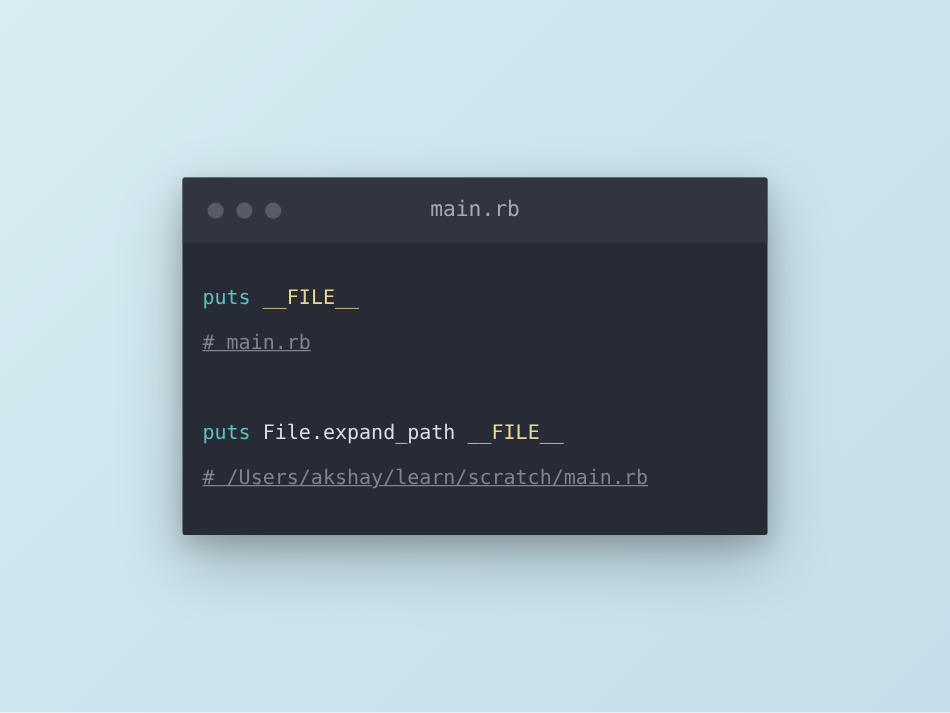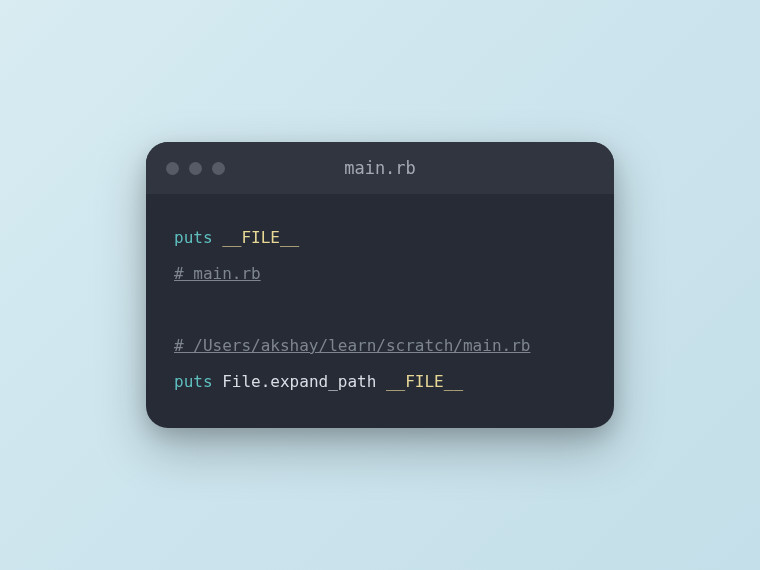--- a/index.html
+++ b/index.html
@@ -12,21 +12,21 @@
       height: 570px;
       background: linear-gradient(135deg, #d8ecf2 0%, #cce4ed 50%, #c4dfe9 100%);
       display: flex;
       align-items: center;
       justify-content: center;
       font-family: ui-monospace, "SF Mono", Menlo, Monaco, Consolas, monospace;
     }
     .editor-window {
       width: 468px;
       background: #262b36;
-      border-radius: 22px;
+      border-radius: 2px;
       box-shadow: 0 20px 50px rgba(0, 0, 0, 0.25), 0 8px 20px rgba(0, 0, 0, 0.15);
       overflow: hidden;
     }
     .title-bar {
       background: #30353f;
       height: 52px;
       display: flex;
       align-items: center;
       position: relative;
       padding: 0 20px;
@@ -46,21 +46,21 @@
       position: absolute;
       left: 0;
       right: 0;
       text-align: center;
       color: #a4aab5;
       font-size: 17px;
       font-weight: 400;
       pointer-events: none;
     }
     .code-area {
-      padding: 32px 28px 34px 28px;
+      padding: 32px 28px 34px 16px;
       font-size: 16px;
       line-height: 1.5;
     }
     .code-line {
       margin-bottom: 12px;
       white-space: pre;
     }
     .code-line:last-child {
       margin-bottom: 0;
     }
@@ -97,16 +97,16 @@
       <div class="traffic-light"></div>
       <div class="traffic-light"></div>
       <div class="traffic-light"></div>
     </div>
     <div class="title">main.rb</div>
   </div>
   <div class="code-area">
     <div class="code-line"><span class="tok-keyword">puts</span> <span class="tok-const">__FILE__</span></div>
     <div class="code-line"><span class="tok-comment"># main.rb</span></div>
     <div class="blank-line"></div>
+    <div class="code-line"><span class="tok-keyword">puts</span> <span class="tok-class">File</span><span class="tok-punct">.</span><span class="tok-method">expand_path</span> <span class="tok-const">__FILE__</span></div>
     <div class="code-line"><span class="tok-comment"># /Users/akshay/learn/scratch/main.rb</span></div>
-    <div class="code-line"><span class="tok-keyword">puts</span> <span class="tok-class">File</span><span class="tok-punct">.</span><span class="tok-method">expand_path</span> <span class="tok-const">__FILE__</span></div>
   </div>
 </div>
 
 </body></html>

